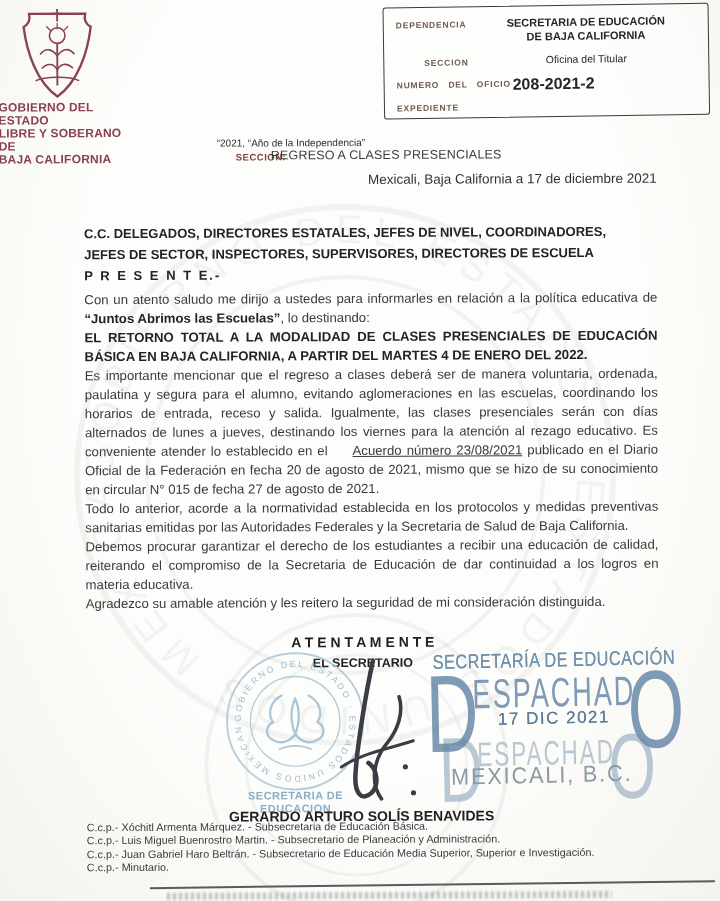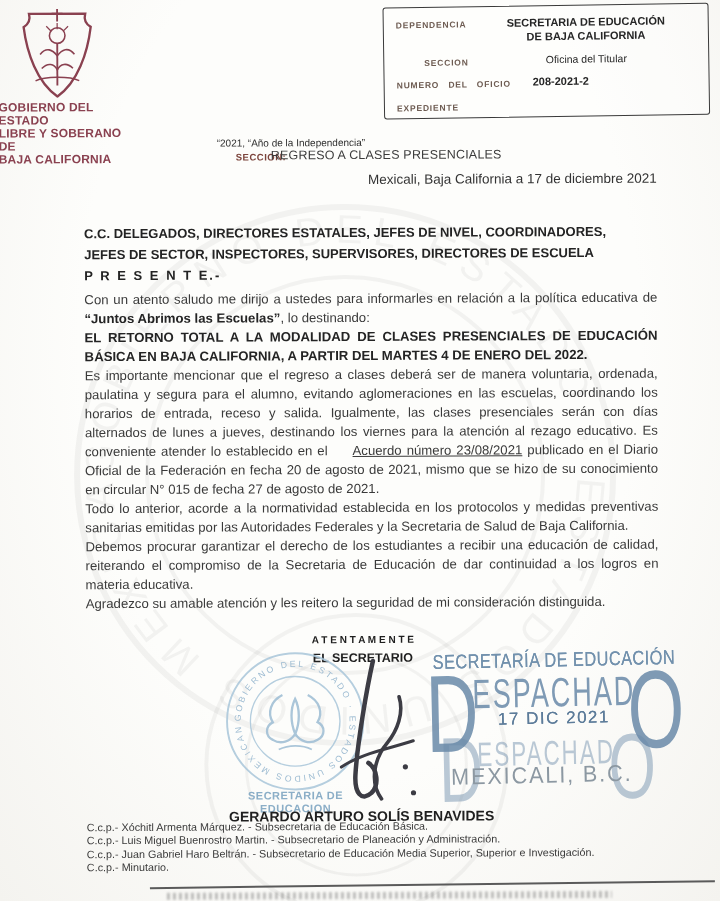--- a/index.html
+++ b/index.html
@@ -22,41 +22,41 @@
   
   .hbox{left:385px;top:6px;width:324px;height:110px;border:1.6px solid #3a3a3a;
     border-radius:3px;transform:rotate(-0.6deg);background:rgba(255,255,255,.35);}
   .hlabel{font-size:8.5px;font-weight:bold;color:#6e5c52;letter-spacing:.8px;}
   .hval{color:#262626;}
   .dep-label{left:12px;top:12px;}
   .dep-val{left:88px;top:9px;width:228px;text-align:center;font-weight:bold;font-size:11px;line-height:14px;}
   .sec-label{left:12px;top:50px;margin-left:28px;}
   .sec-val{left:88px;top:47px;width:228px;text-align:center;font-size:10.5px;}
   .num-label{left:12px;top:72px;word-spacing:6px;}
-  .num-val{left:148px;top:69px;font-weight:bold;font-size:11px;}
+  .num-val{left:128px;top:69px;font-weight:bold;font-size:16px;}
   .exp-label{left:12px;top:95px;}
 
   .quote{left:218px;top:137px;font-size:10px;color:#2e2e2e;}
   .asunto-label{left:237px;top:151px;font-size:9.5px;font-weight:bold;color:#7c443c;letter-spacing:.5px;}
   .asunto-val{left:272px;top:148px;font-size:12.5px;color:#3b3b3b;letter-spacing:.2px;}
   .dateline{left:85px;top:172px;width:573px;text-align:right;font-size:13.5px;color:#333;}
 
   .recipient{left:85px;top:222px;width:582px;font-size:13px;font-weight:bold;
     color:#232323;line-height:21px;}
   .recipient .presente{letter-spacing:2px;}
 
   .body-block{left:85px;top:289px;width:573px;font-size:13.2px;line-height:19px;
     text-align:justify;color:#3a3a3a;}
   .body-block p{margin:0;}
   .b{font-weight:bold;color:#242424;}
   .u{text-decoration:underline;margin-left:20px;}
   .closing{margin-top:12px;}
 
   .atentamente{left:253px;top:634px;width:218px;text-align:center;color:#1f1f1f;}
-  .atentamente .l1{font-size:10px;font-weight:bold;}
+  .atentamente .l1{font-size:14px;font-weight:bold;}
   .atentamente .l2{font-size:12.5px;font-weight:bold;margin-top:6px;}
 
   .seal-caption{left:212px;top:783px;width:164px;text-align:center;font-size:11px;
     font-weight:bold;color:#7fa6c2;line-height:13px;letter-spacing:.5px;opacity:.9;margin-top:6px;}
 
   
   .stamp{left:423px;top:645px;width:297px;height:175px;transform:rotate(-1deg);color:#6a8aa9;}
   .stamp-title{position:absolute;left:10px;top:4px;font-size:20px;white-space:nowrap;
     transform:scaleX(.82);transform-origin:left top;color:#7291ad;
     text-shadow:0 0 .4px #7291ad;letter-spacing:.5px;}

